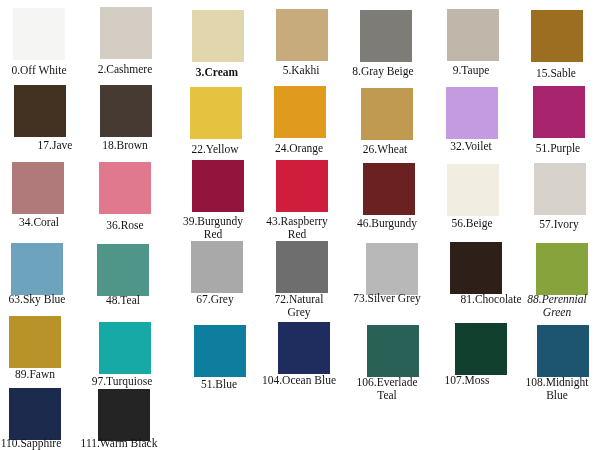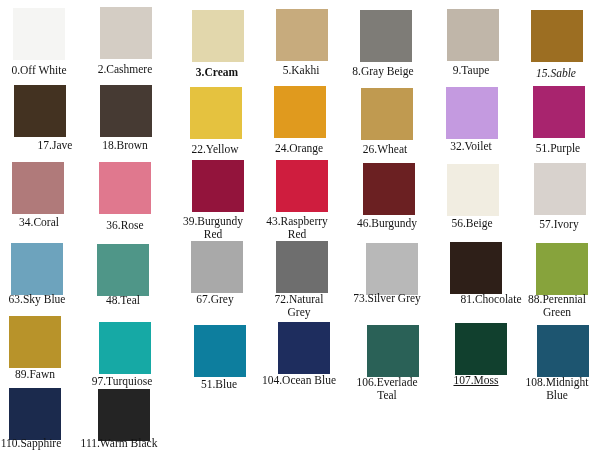--- a/index.html
+++ b/index.html
@@ -63,21 +63,21 @@
     <div class="swatch-cell" style="left: 0px; top: 0px;">
       <div class="swatch" title="Gray Beige" style="left: 360px; top: 10px; width: 52px; height: 52px; background: rgb(126, 124, 119);"></div>
       <div class="swatch-label" style="left: 344px; top: 65px; width: 78px;">8.Gray Beige</div>
     </div>
     <div class="swatch-cell" style="left: 0px; top: 0px;">
       <div class="swatch" title="Taupe" style="left: 447px; top: 9px; width: 52px; height: 52px; background: rgb(192, 182, 169);"></div>
       <div class="swatch-label" style="left: 432px; top: 64px; width: 78px;">9.Taupe</div>
     </div>
     <div class="swatch-cell" style="left: 0px; top: 0px;">
       <div class="swatch" title="Sable" style="left: 531px; top: 10px; width: 52px; height: 52px; background: rgb(156, 110, 34);"></div>
-      <div class="swatch-label" style="left: 517px; top: 67px; width: 78px; font-style: italic;">15.Sable</div>
+      <div class="swatch-label" style="left: 517px; top: 67px; width: 78px;">15.Sable</div>
     </div>
     <div class="swatch-cell" style="left: 0px; top: 0px;">
       <div class="swatch" title="Jave" style="left: 14px; top: 85px; width: 52px; height: 52px; background: rgb(67, 50, 33);"></div>
       <div class="swatch-label" style="left: 16px; top: 139px; width: 78px;">17.Jave</div>
     </div>
     <div class="swatch-cell" style="left: 0px; top: 0px;">
       <div class="swatch" title="Brown" style="left: 100px; top: 85px; width: 52px; height: 52px; background: rgb(70, 58, 51);"></div>
       <div class="swatch-label" style="left: 86px; top: 139px; width: 78px;">18.Brown</div>
     </div>
     <div class="swatch-cell" style="left: 0px; top: 0px;">
@@ -150,21 +150,21 @@
     <div class="swatch-cell" style="left: 0px; top: 0px;">
       <div class="swatch" title="Silver Grey" style="left: 366px; top: 243px; width: 52px; height: 52px; background: rgb(184, 184, 184);"></div>
       <div class="swatch-label" style="left: 348px; top: 292px; width: 78px;">73.Silver Grey</div>
     </div>
     <div class="swatch-cell" style="left: 0px; top: 0px;">
       <div class="swatch" title="Chocolate" style="left: 450px; top: 242px; width: 52px; height: 52px; background: rgb(46, 31, 24);"></div>
       <div class="swatch-label" style="left: 452px; top: 293px; width: 78px;">81.Chocolate</div>
     </div>
     <div class="swatch-cell" style="left: 0px; top: 0px;">
       <div class="swatch" title="Perennial Green" style="left: 536px; top: 243px; width: 52px; height: 52px; background: rgb(135, 163, 60);"></div>
-      <div class="swatch-label" style="left: 518px; top: 293px; width: 78px;">88.Perennial
+      <div class="swatch-label" style="left: 518px; top: 293px; width: 78px; font-style: italic;">88.Perennial
 Green</div>
     </div>
     <div class="swatch-cell" style="left: 0px; top: 0px;">
       <div class="swatch" title="Fawn" style="left: 9px; top: 316px; width: 52px; height: 52px; background: rgb(184, 147, 42);"></div>
       <div class="swatch-label" style="left: -4px; top: 368px; width: 78px;">89.Fawn</div>
     </div>
     <div class="swatch-cell" style="left: 0px; top: 0px;">
       <div class="swatch" title="Turquiose" style="left: 99px; top: 322px; width: 52px; height: 52px; background: rgb(22, 169, 165);"></div>
       <div class="swatch-label" style="left: 83px; top: 375px; width: 78px;">97.Turquiose</div>
     </div>
@@ -176,21 +176,21 @@
       <div class="swatch" title="Ocean Blue" style="left: 278px; top: 322px; width: 52px; height: 52px; background: rgb(30, 45, 94);"></div>
       <div class="swatch-label" style="left: 260px; top: 374px; width: 78px;">104.Ocean Blue</div>
     </div>
     <div class="swatch-cell" style="left: 0px; top: 0px;">
       <div class="swatch" title="Everlade Teal" style="left: 367px; top: 325px; width: 52px; height: 52px; background: rgb(42, 97, 87);"></div>
       <div class="swatch-label" style="left: 348px; top: 376px; width: 78px;">106.Everlade
 Teal</div>
     </div>
     <div class="swatch-cell" style="left: 0px; top: 0px;">
       <div class="swatch" title="Moss" style="left: 455px; top: 323px; width: 52px; height: 52px; background: rgb(17, 64, 46);"></div>
-      <div class="swatch-label" style="left: 437px; top: 374px; width: 78px; text-decoration: underline;">107.Moss</div>
+      <div class="swatch-label" style="left: 428px; top: 374px; width: 78px;">107.Moss</div>
     </div>
     <div class="swatch-cell" style="left: 0px; top: 0px;">
       <div class="swatch" title="Midnight Blue" style="left: 537px; top: 325px; width: 52px; height: 52px; background: rgb(29, 85, 112);"></div>
       <div class="swatch-label" style="left: 518px; top: 376px; width: 78px;">108.Midnight
 Blue</div>
     </div>
     <div class="swatch-cell" style="left: 0px; top: 0px;">
       <div class="swatch" title="Sapphire Blue" style="left: 9px; top: 388px; width: 52px; height: 52px; background: rgb(27, 42, 77);"></div>
       <div class="swatch-label" style="left: -8px; top: 437px; width: 78px;">110.Sapphire Blue</div>
     </div>

